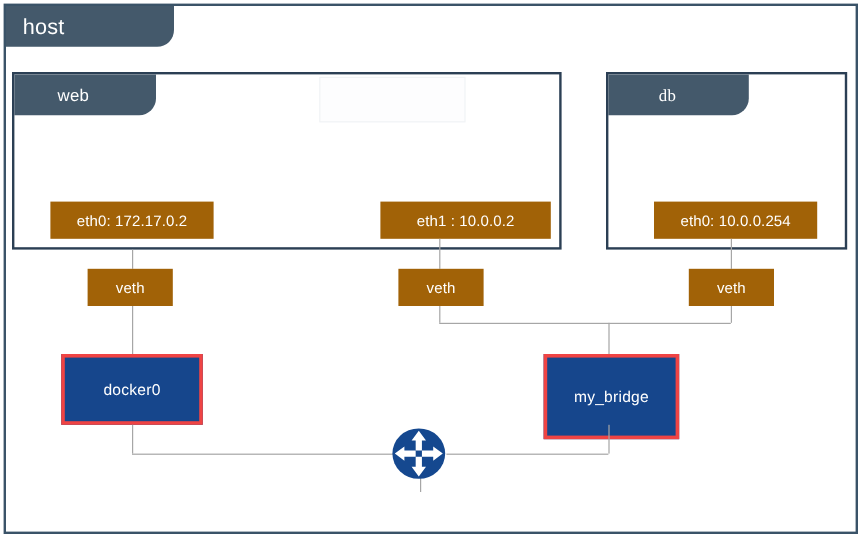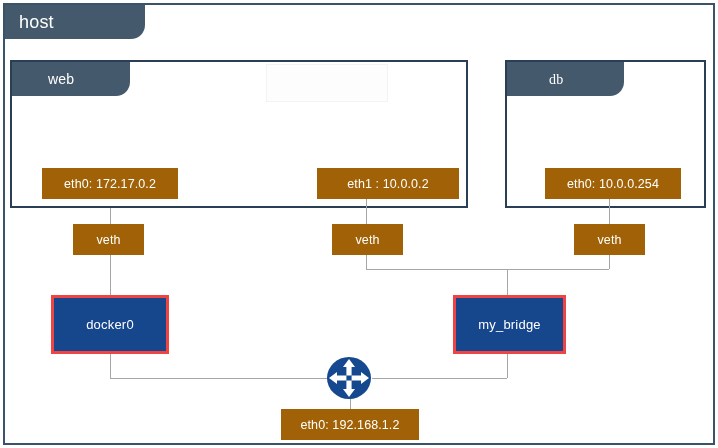--- a/index.html
+++ b/index.html
@@ -176,21 +176,21 @@
   <div class="line-v" style="left:366px; top:255px; height:14px;"></div>
   <div class="line-h" style="left:366px; top:269px; width:243px;"></div>
 
   <div class="line-v" style="left:609px; top:255px; height:14px;"></div>
 
   <div class="line-v" style="left:507px; top:269px; height:31px;"></div>
 
   <div class="bridge" style="left:51px; top:295px; width:118px; height:59px;">
     <span>docker0</span>
   </div>
-  <div class="bridge" style="left:453px; top:295px; width:113px; height:59px;">
+  <div class="bridge" style="left:453px; top:295px; width:113px; height:71px;">
     <span>my_bridge</span>
   </div>
 
   <div class="line-v" style="left:110px; top:354px; height:24px;"></div>
   <div class="line-h" style="left:110px; top:378px; width:236px;"></div>
 
   <div class="line-v" style="left:507px; top:354px; height:24px;"></div>
   <div class="line-h" style="left:372px; top:378px; width:135px;"></div>
 
   <div class="line-v" style="left:350px; top:396px; height:14px;"></div>
@@ -204,17 +204,14 @@
 
         <path d="M23 42 L29 34 L25.6 34 L25.6 25.6 L20.4 25.6 L20.4 34 L17 34 Z"></path>
 
         <path d="M3 23 L11 17 L11 20.4 L20.4 20.4 L20.4 25.6 L11 25.6 L11 29 Z"></path>
 
         <path d="M43 23 L35 17 L35 20.4 L25.6 20.4 L25.6 25.6 L35 25.6 L35 29 Z"></path>
       </g>
     </svg>
   </div>
 
-  <div class="chip" style="left:281px; top:409px; width:138px; height:31px;">
-    <span>eth0: 192.168.1.2</span>
-  </div>
 
 </div>
 
 </body></html>

